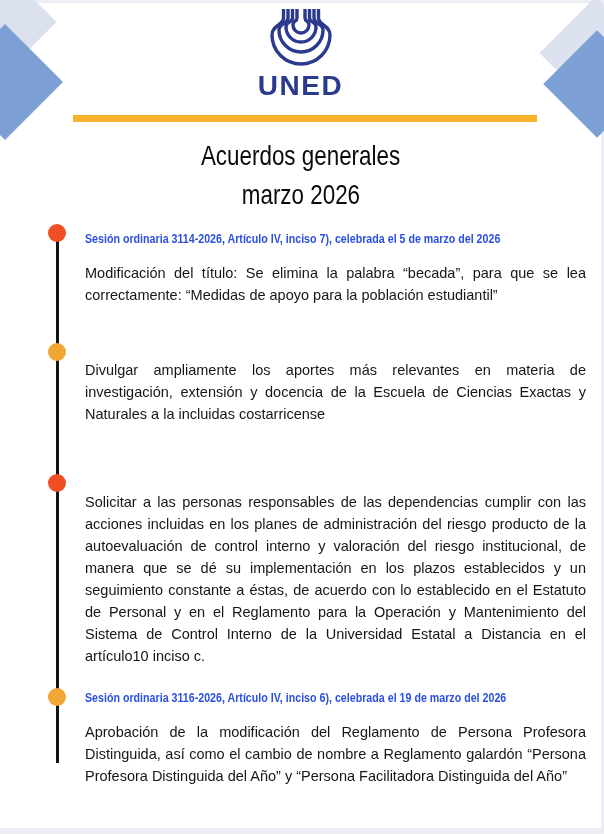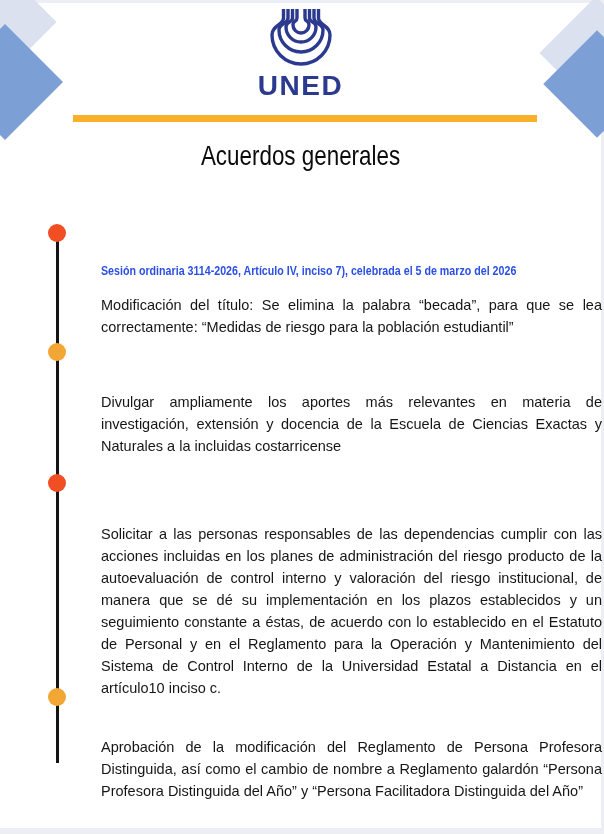--- a/index.html
+++ b/index.html
@@ -56,21 +56,21 @@
   .title .tline{display:inline-block;transform:scaleX(.8);white-space:nowrap;}
 
   .tl-line{
     position:absolute;left:56px;top:233px;width:3px;height:530px;
     background:var(--timeline-line);
   }
   .tl-dot{
     position:absolute;left:48px;width:18px;height:18px;border-radius:50%;
   }
 
-  .section{position:absolute;left:101px;width:501px;margin-top:32px;}
+  .section{position:absolute;left:85px;width:501px;}
   .session-header{
     color:var(--session-header-blue);
     font-size:13.5px;font-weight:bold;line-height:17px;
   }
   .session-header .hline{
     display:inline-block;white-space:nowrap;
     transform:scaleX(.79);transform-origin:left center;
   }
   .session-body{
     margin-top:15px;
@@ -98,36 +98,38 @@
     <path d="M19 1 L19 10 C19 16 10 15 10 22 A22 22 0 0 0 54 22 C54 15 45 16 45 10 L45 1"></path>
     <path d="M14.5 1 L14.5 10 C14.5 17 3 17 3 27 A29 29 0 0 0 61 27 C61 17 49.5 17 49.5 10 L49.5 1"></path>
   </svg>
   <div class="wordmark">UNED</div>
 </div>
 
 <div class="accent-line"></div>
 
 <div class="title">
   <div><span class="tline">Acuerdos generales</span></div>
+  <div><span class="tline">marzo 2026</span></div>
 </div>
 
 <div class="tl-line"></div>
 <span class="tl-dot" style="top: 224px; background: rgb(241, 78, 35);"></span>
 <span class="tl-dot" style="top: 343px; background: rgb(242, 167, 52);"></span>
 <span class="tl-dot" style="top: 474px; background: rgb(241, 78, 35);"></span>
 <span class="tl-dot" style="top: 688px; background: rgb(242, 167, 52);"></span>
 
 <div class="section" style="top:230px">
   <div class="session-header"><span class="hline">Sesión ordinaria 3114-2026, Artículo IV, inciso 7), celebrada el 5 de marzo del 2026</span></div>
-  <div class="session-body">Modificación del título: Se elimina la palabra “becada”, para que se lea correctamente: “Medidas de riesgo para la población estudiantil”</div>
+  <div class="session-body">Modificación del título: Se elimina la palabra “becada”, para que se lea correctamente: “Medidas de apoyo para la población estudiantil”</div>
 </div>
 
 <div class="section" style="top:344px">
   <div class="session-body">Divulgar ampliamente los aportes más relevantes en materia de investigación, extensión y docencia de la Escuela de Ciencias Exactas y Naturales a la incluidas costarricense</div>
 </div>
 
 <div class="section" style="top:476px">
   <div class="session-body">Solicitar a las personas responsables de las dependencias cumplir con las acciones incluidas en los planes de administración del riesgo producto de la autoevaluación de control interno y valoración del riesgo institucional, de manera que se dé su implementación en los plazos establecidos y un seguimiento constante a éstas, de acuerdo con lo establecido en el Estatuto de Personal y en el Reglamento para la Operación y Mantenimiento del Sistema de Control Interno de la Universidad Estatal a Distancia en el artículo10 inciso c.</div>
 </div>
 
 <div class="section" style="top:689px">
+  <div class="session-header"><span class="hline">Sesión ordinaria 3116-2026, Artículo IV, inciso 6), celebrada el 19 de marzo del 2026</span></div>
   <div class="session-body">Aprobación de la modificación del Reglamento de Persona Profesora Distinguida, así como el cambio de nombre a Reglamento galardón “Persona Profesora Distinguida del Año” y “Persona Facilitadora Distinguida del Año”</div>
 </div>
 
 </body></html>

